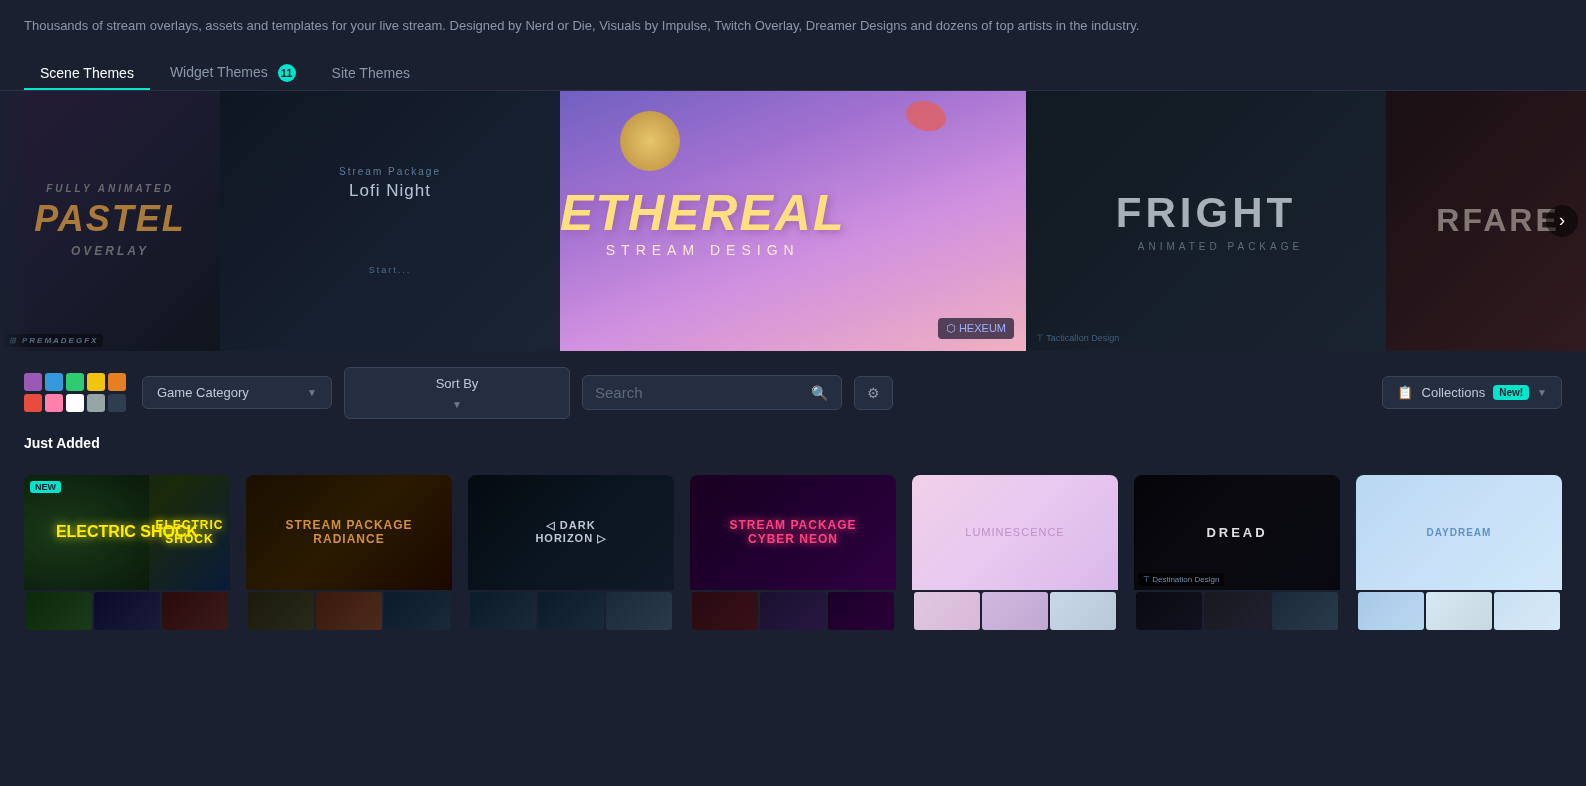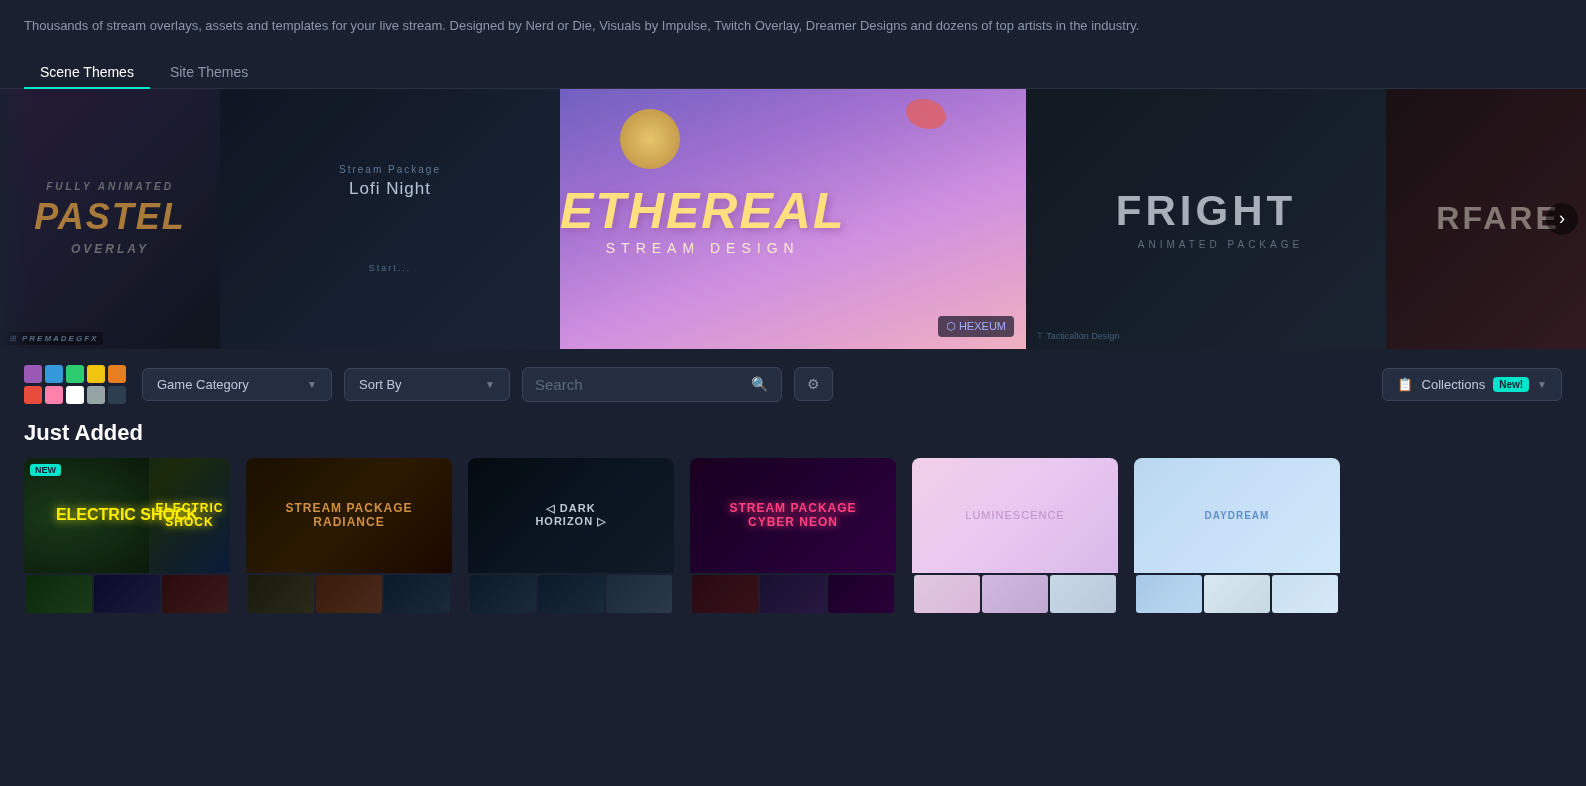--- a/index.html
+++ b/index.html
@@ -194,21 +194,21 @@
       background: #252e40;
       border: 1px solid #3a4458;
       border-radius: 6px;
       padding: 8px 14px;
       cursor: pointer;
       color: #c0c8d8;
       font-size: 13px;
       gap: 8px;
     }
     .filter-dropdown.game-cat { width: 190px; }
-    .filter-dropdown.sort-by { width: 166px; }
+    .filter-dropdown.sort-by { width: 226px; flex-direction: column; }
     .dropdown-arrow { font-size: 10px; color: #6a7a8a; }
     .search-box {
       display: flex;
       align-items: center;
       background: #252e40;
       border: 1px solid #3a4458;
       border-radius: 6px;
       padding: 0 4px 0 12px;
       flex: 1;
       max-width: 260px;
@@ -264,24 +264,24 @@
     .collections-chevron {
       font-size: 10px;
       color: #6a7a8a;
     }
 
     
     .section {
       padding: 0 24px 16px;
     }
     .section-title {
-      font-size: 22px;
+      font-size: 14px;
       font-weight: 700;
       color: #ffffff;
-      margin-bottom: 12px;
+      margin-bottom: 24px;
     }
 
     
     .theme-grid {
       display: grid;
       grid-template-columns: repeat(7, 1fr);
       gap: 16px;
     }
     .theme-card {
       border-radius: 8px;
@@ -394,20 +394,24 @@
 
   <div class="header">
     <p>Thousands of stream overlays, assets and templates for your live stream. Designed by Nerd or Die, Visuals by Impulse, Twitch Overlay, Dreamer Designs and dozens of top artists in the industry.</p>
   </div>
 
   <div class="tabs">
     <div class="tab active">
       <span>Scene Themes</span>
     </div>
     <div class="tab">
+      <span>Widget Themes</span>
+      <span class="tab-badge">11</span>
+    </div>
+    <div class="tab">
       <span>Site Themes</span>
     </div>
   </div>
 
   <div class="carousel">
     <div class="carousel-overlay-left"></div>
     <div class="carousel-inner">
 
       <div class="carousel-item side-left-2">
         <div class="ci-pastel" style="width:100%;height:100%;">
@@ -555,20 +559,31 @@
         <div class="theme-card-main card-luminescence">
           <span class="card-label luminescence">Luminescence</span>
         </div>
         <div class="theme-card-thumbs">
           <div class="thumb-mini t10"></div>
           <div class="thumb-mini t11"></div>
           <div class="thumb-mini t12"></div>
         </div>
       </div>
 
+      <div class="theme-card">
+        <div class="theme-card-main card-dread">
+          <span class="card-label dread">DREAD</span>
+          <div class="pkg-badge">⊤ Destination Design</div>
+        </div>
+        <div class="theme-card-thumbs">
+          <div class="thumb-mini t14"></div>
+          <div class="thumb-mini t15"></div>
+          <div class="thumb-mini t7"></div>
+        </div>
+      </div>
 
       <div class="theme-card">
         <div class="theme-card-main card-daydream">
           <span class="card-label daydream">DayDream</span>
         </div>
         <div class="theme-card-thumbs">
           <div class="thumb-mini t16"></div>
           <div class="thumb-mini t13"></div>
           <div class="thumb-mini t17"></div>
         </div>

